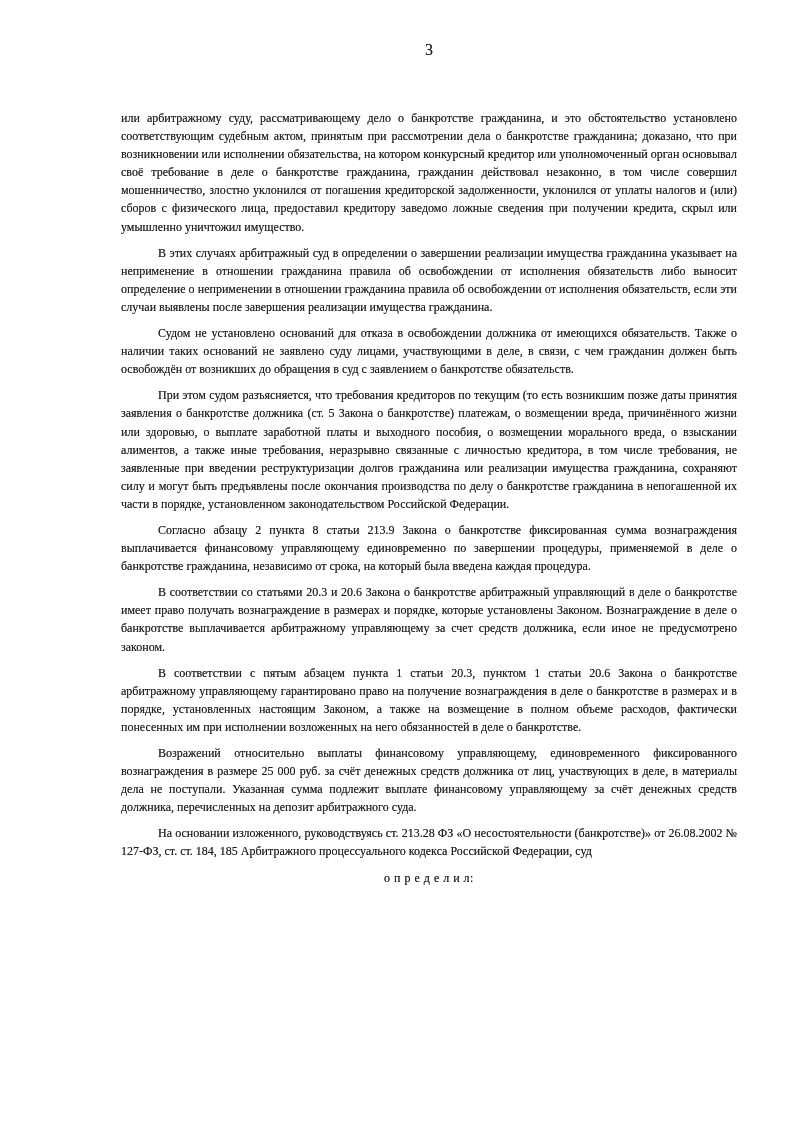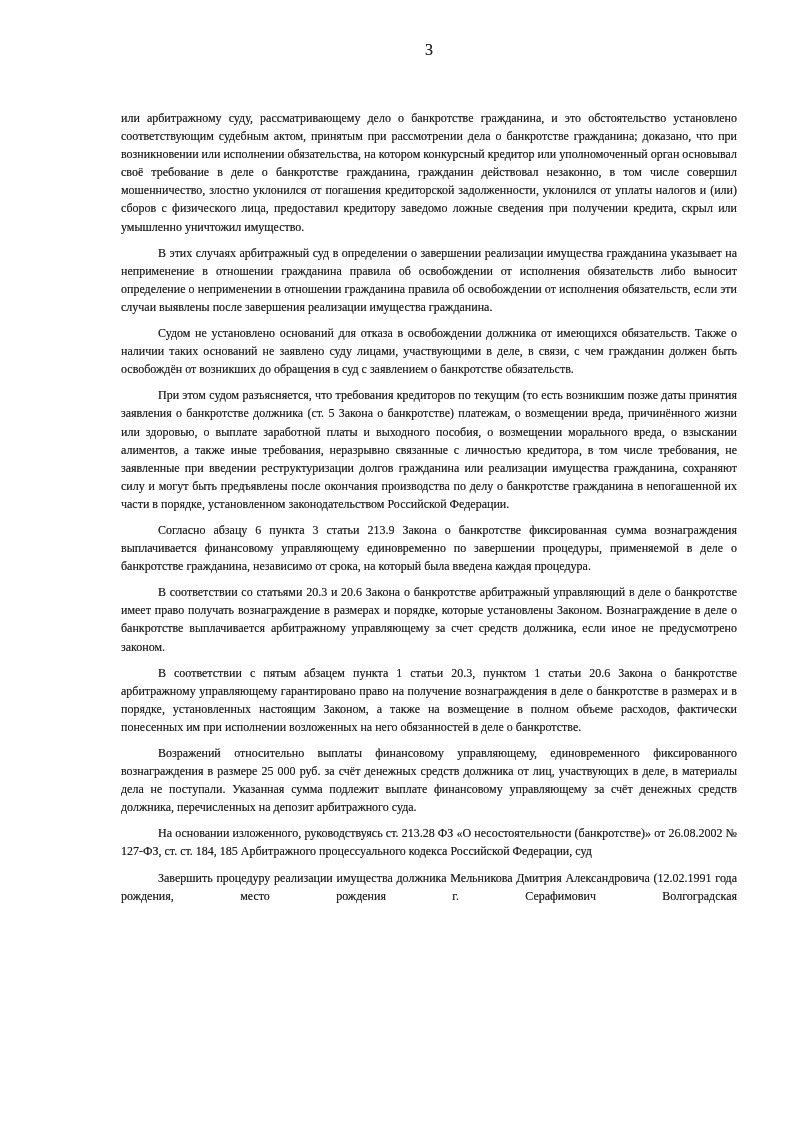--- a/index.html
+++ b/index.html
@@ -58,20 +58,20 @@
 </head>
 <body>
 
 <div class="page">
   <div class="page-number">3</div>
   <div class="content" id="document-body">
       <p class="para continuation">или арбитражному суду, рассматривающему дело о банкротстве гражданина, и это обстоятельство установлено соответствующим судебным актом, принятым при рассмотрении дела о банкротстве гражданина; доказано, что при возникновении или исполнении обязательства, на котором конкурсный кредитор или уполномоченный орган основывал своё требование в деле о банкротстве гражданина, гражданин действовал незаконно, в том числе совершил мошенничество, злостно уклонился от погашения кредиторской задолженности, уклонился от уплаты налогов и (или) сборов с физического лица, предоставил кредитору заведомо ложные сведения при получении кредита, скрыл или умышленно уничтожил имущество.</p>
       <p class="para indented">В этих случаях арбитражный суд в определении о завершении реализации имущества гражданина указывает на неприменение в отношении гражданина правила об освобождении от исполнения обязательств либо выносит определение о неприменении в отношении гражданина правила об освобождении от исполнения обязательств, если эти случаи выявлены после завершения реализации имущества гражданина.</p>
       <p class="para indented">Судом не установлено оснований для отказа в освобождении должника от имеющихся обязательств. Также о наличии таких оснований не заявлено суду лицами, участвующими в деле, в связи, с чем гражданин должен быть освобождён от возникших до обращения в суд с заявлением о банкротстве обязательств.</p>
       <p class="para indented">При этом судом разъясняется, что требования кредиторов по текущим (то есть возникшим позже даты принятия заявления о банкротстве должника (ст. 5 Закона о банкротстве) платежам, о возмещении вреда, причинённого жизни или здоровью, о выплате заработной платы и выходного пособия, о возмещении морального вреда, о взыскании алиментов, а также иные требования, неразрывно связанные с личностью кредитора, в том числе требования, не заявленные при введении реструктуризации долгов гражданина или реализации имущества гражданина, сохраняют силу и могут быть предъявлены после окончания производства по делу о банкротстве гражданина в непогашенной их части в порядке, установленном законодательством Российской Федерации.</p>
-      <p class="para indented">Согласно абзацу 6 пункта 3 статьи 213.9 Закона о банкротстве фиксированная сумма вознаграждения выплачивается финансовому управляющему единовременно по завершении процедуры, применяемой в деле о банкротстве гражданина, независимо от срока, на который была введена каждая процедура.</p>
+      <p class="para indented">Согласно абзацу 2 пункта 8 статьи 213.9 Закона о банкротстве фиксированная сумма вознаграждения выплачивается финансовому управляющему единовременно по завершении процедуры, применяемой в деле о банкротстве гражданина, независимо от срока, на который была введена каждая процедура.</p>
       <p class="para indented">В соответствии со статьями 20.3 и 20.6 Закона о банкротстве арбитражный управляющий в деле о банкротстве имеет право получать вознаграждение в размерах и порядке, которые установлены Законом. Вознаграждение в деле о банкротстве выплачивается арбитражному управляющему за счет средств должника, если иное не предусмотрено законом.</p>
       <p class="para indented">В соответствии с пятым абзацем пункта 1 статьи 20.3, пунктом 1 статьи 20.6 Закона о банкротстве арбитражному управляющему гарантировано право на получение вознаграждения в деле о банкротстве в размерах и в порядке, установленных настоящим Законом, а также на возмещение в полном объеме расходов, фактически понесенных им при исполнении возложенных на него обязанностей в деле о банкротстве.</p>
       <p class="para indented">Возражений относительно выплаты финансовому управляющему,  единовременного фиксированного вознаграждения в размере 25 000 руб. за счёт денежных средств должника от лиц, участвующих в деле, в материалы дела не поступали. Указанная сумма подлежит выплате финансовому управляющему за счёт денежных средств должника, перечисленных на депозит арбитражного суда.</p>
       <p class="para indented">На основании изложенного, руководствуясь ст. 213.28 ФЗ «О несостоятельности (банкротстве)» от 26.08.2002 № 127-ФЗ,  ст. ст. 184, 185 Арбитражного процессуального кодекса Российской Федерации, суд</p>
-      <p class="para indented justify-last">Завершить процедуру реализации имущества должника Мельникова Дмитрия Александровича (12.02.1991 года рождения, место рождения г. Серафимович Волгоградская</p>
+      <p class="para centered">о п р е д е л и л:</p>
     </div>
 </div>
 
 </body></html>

